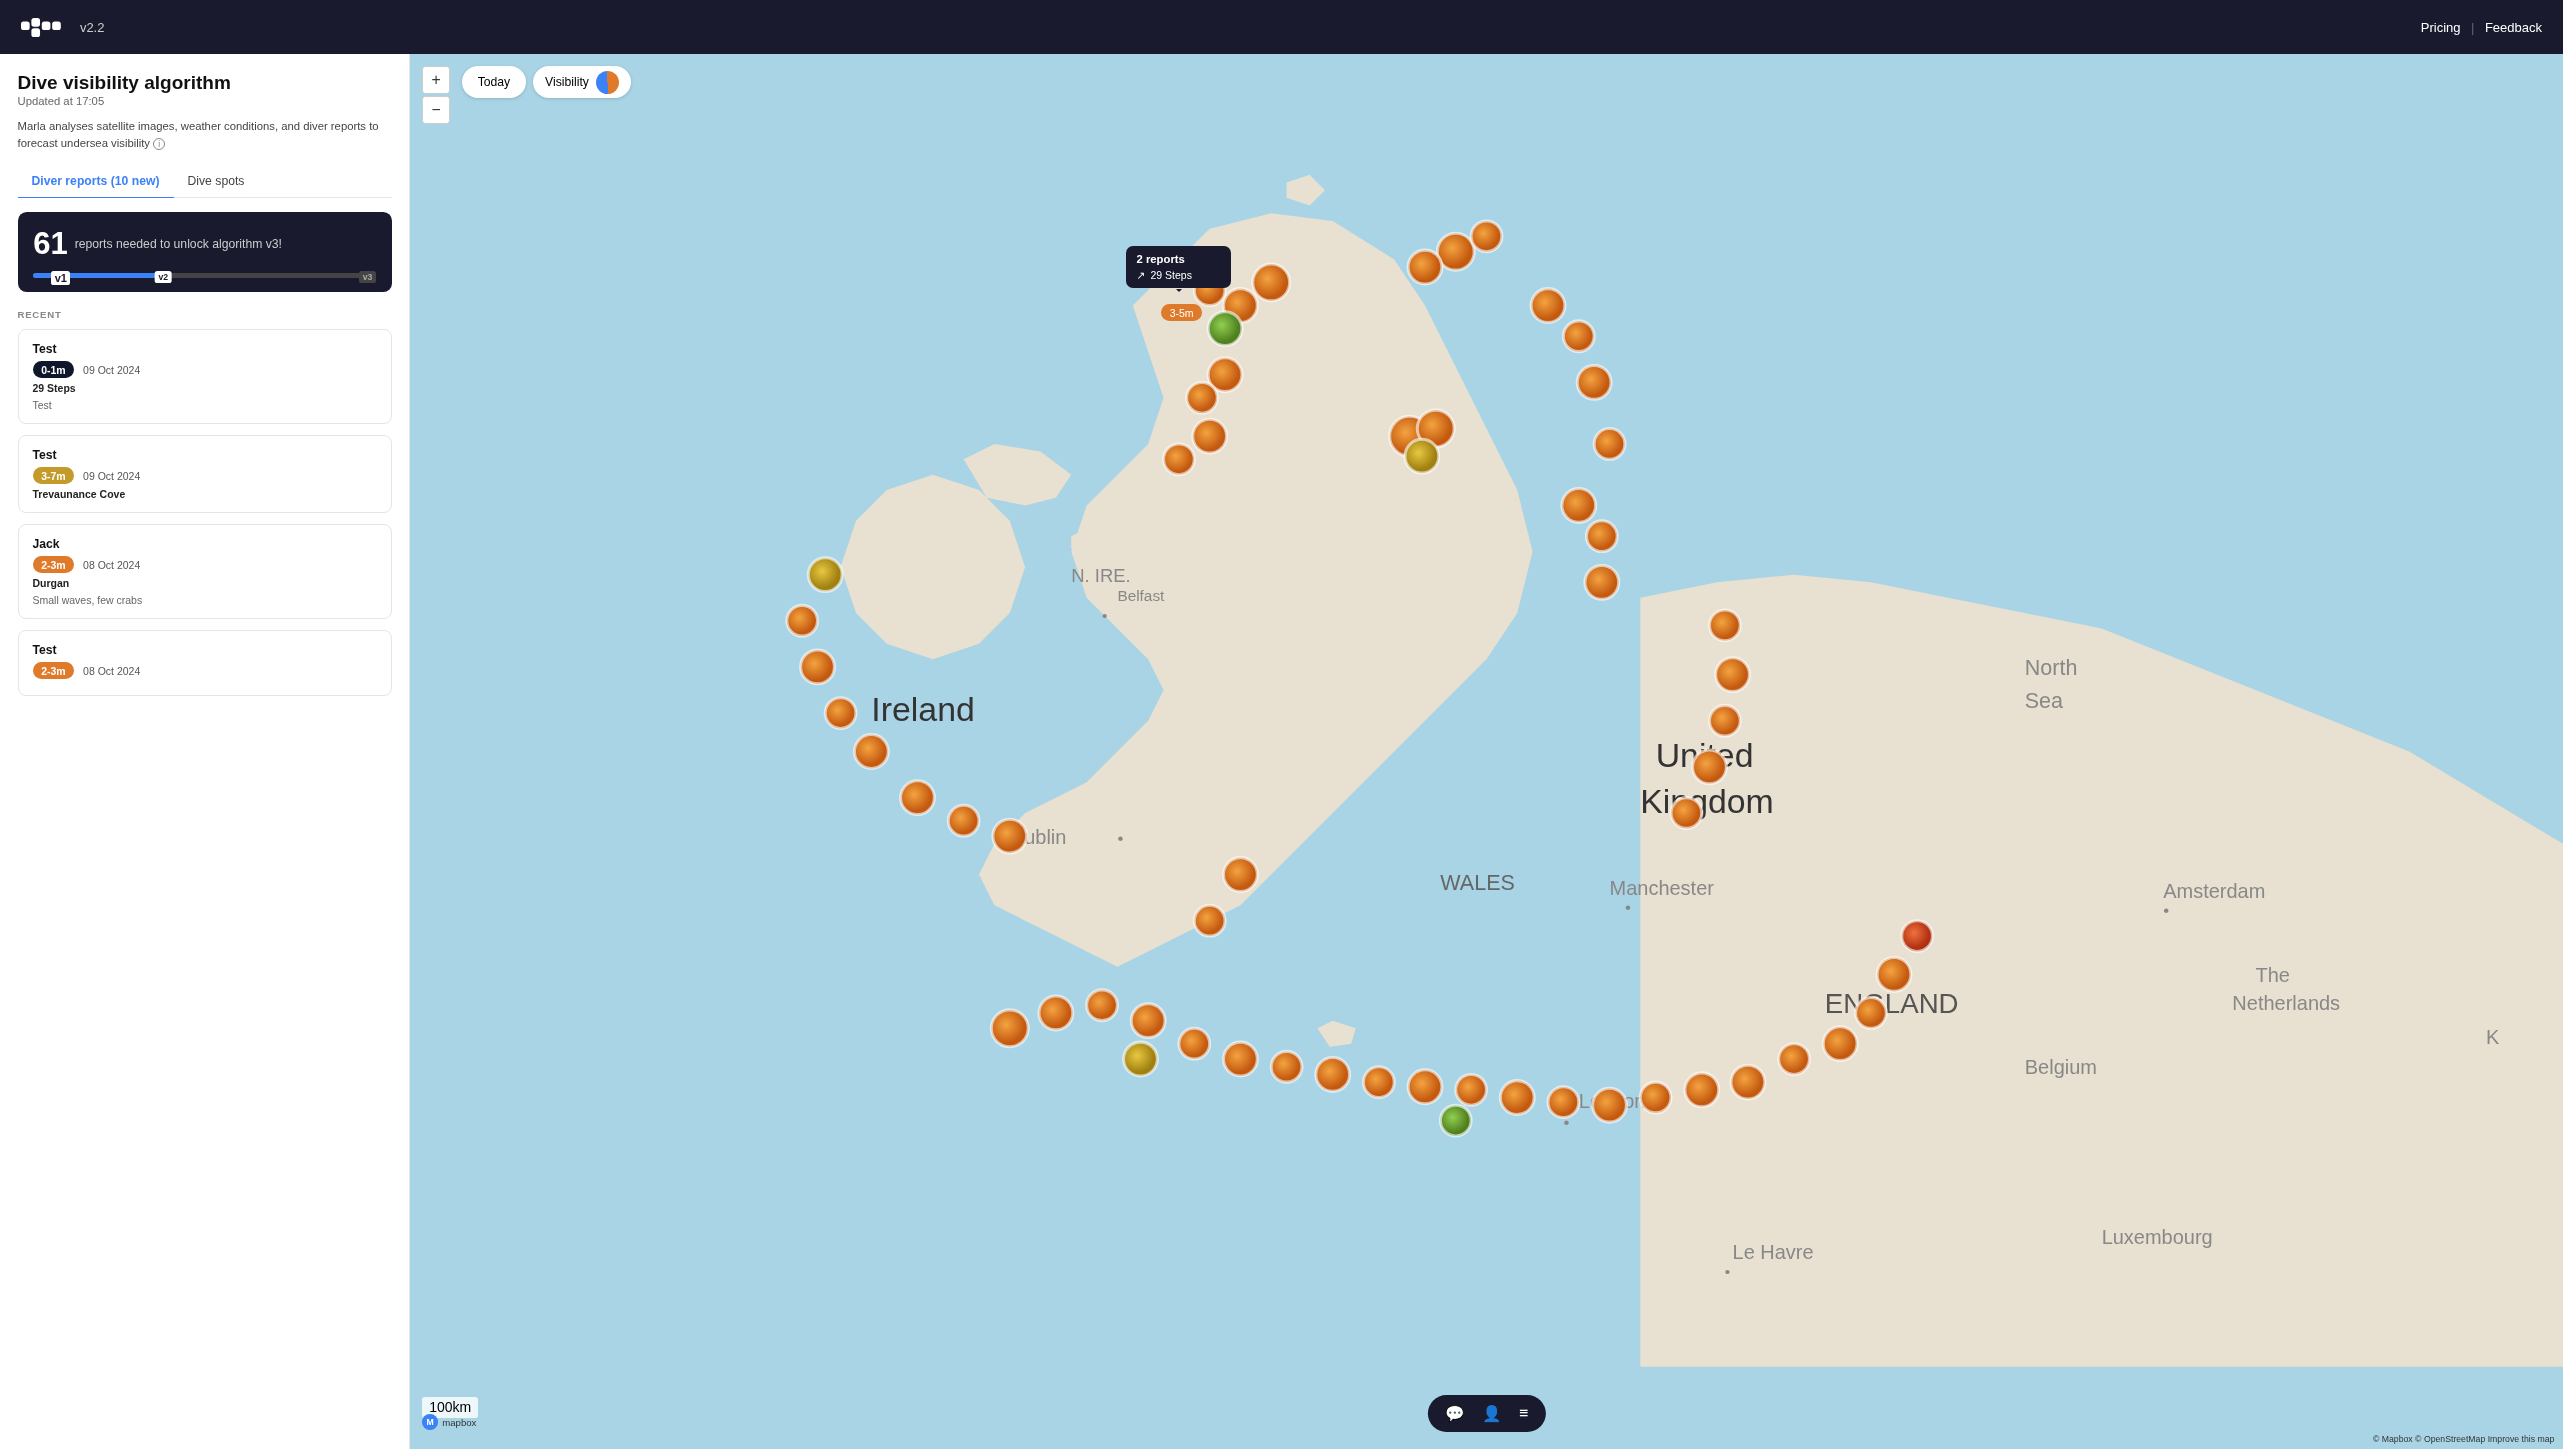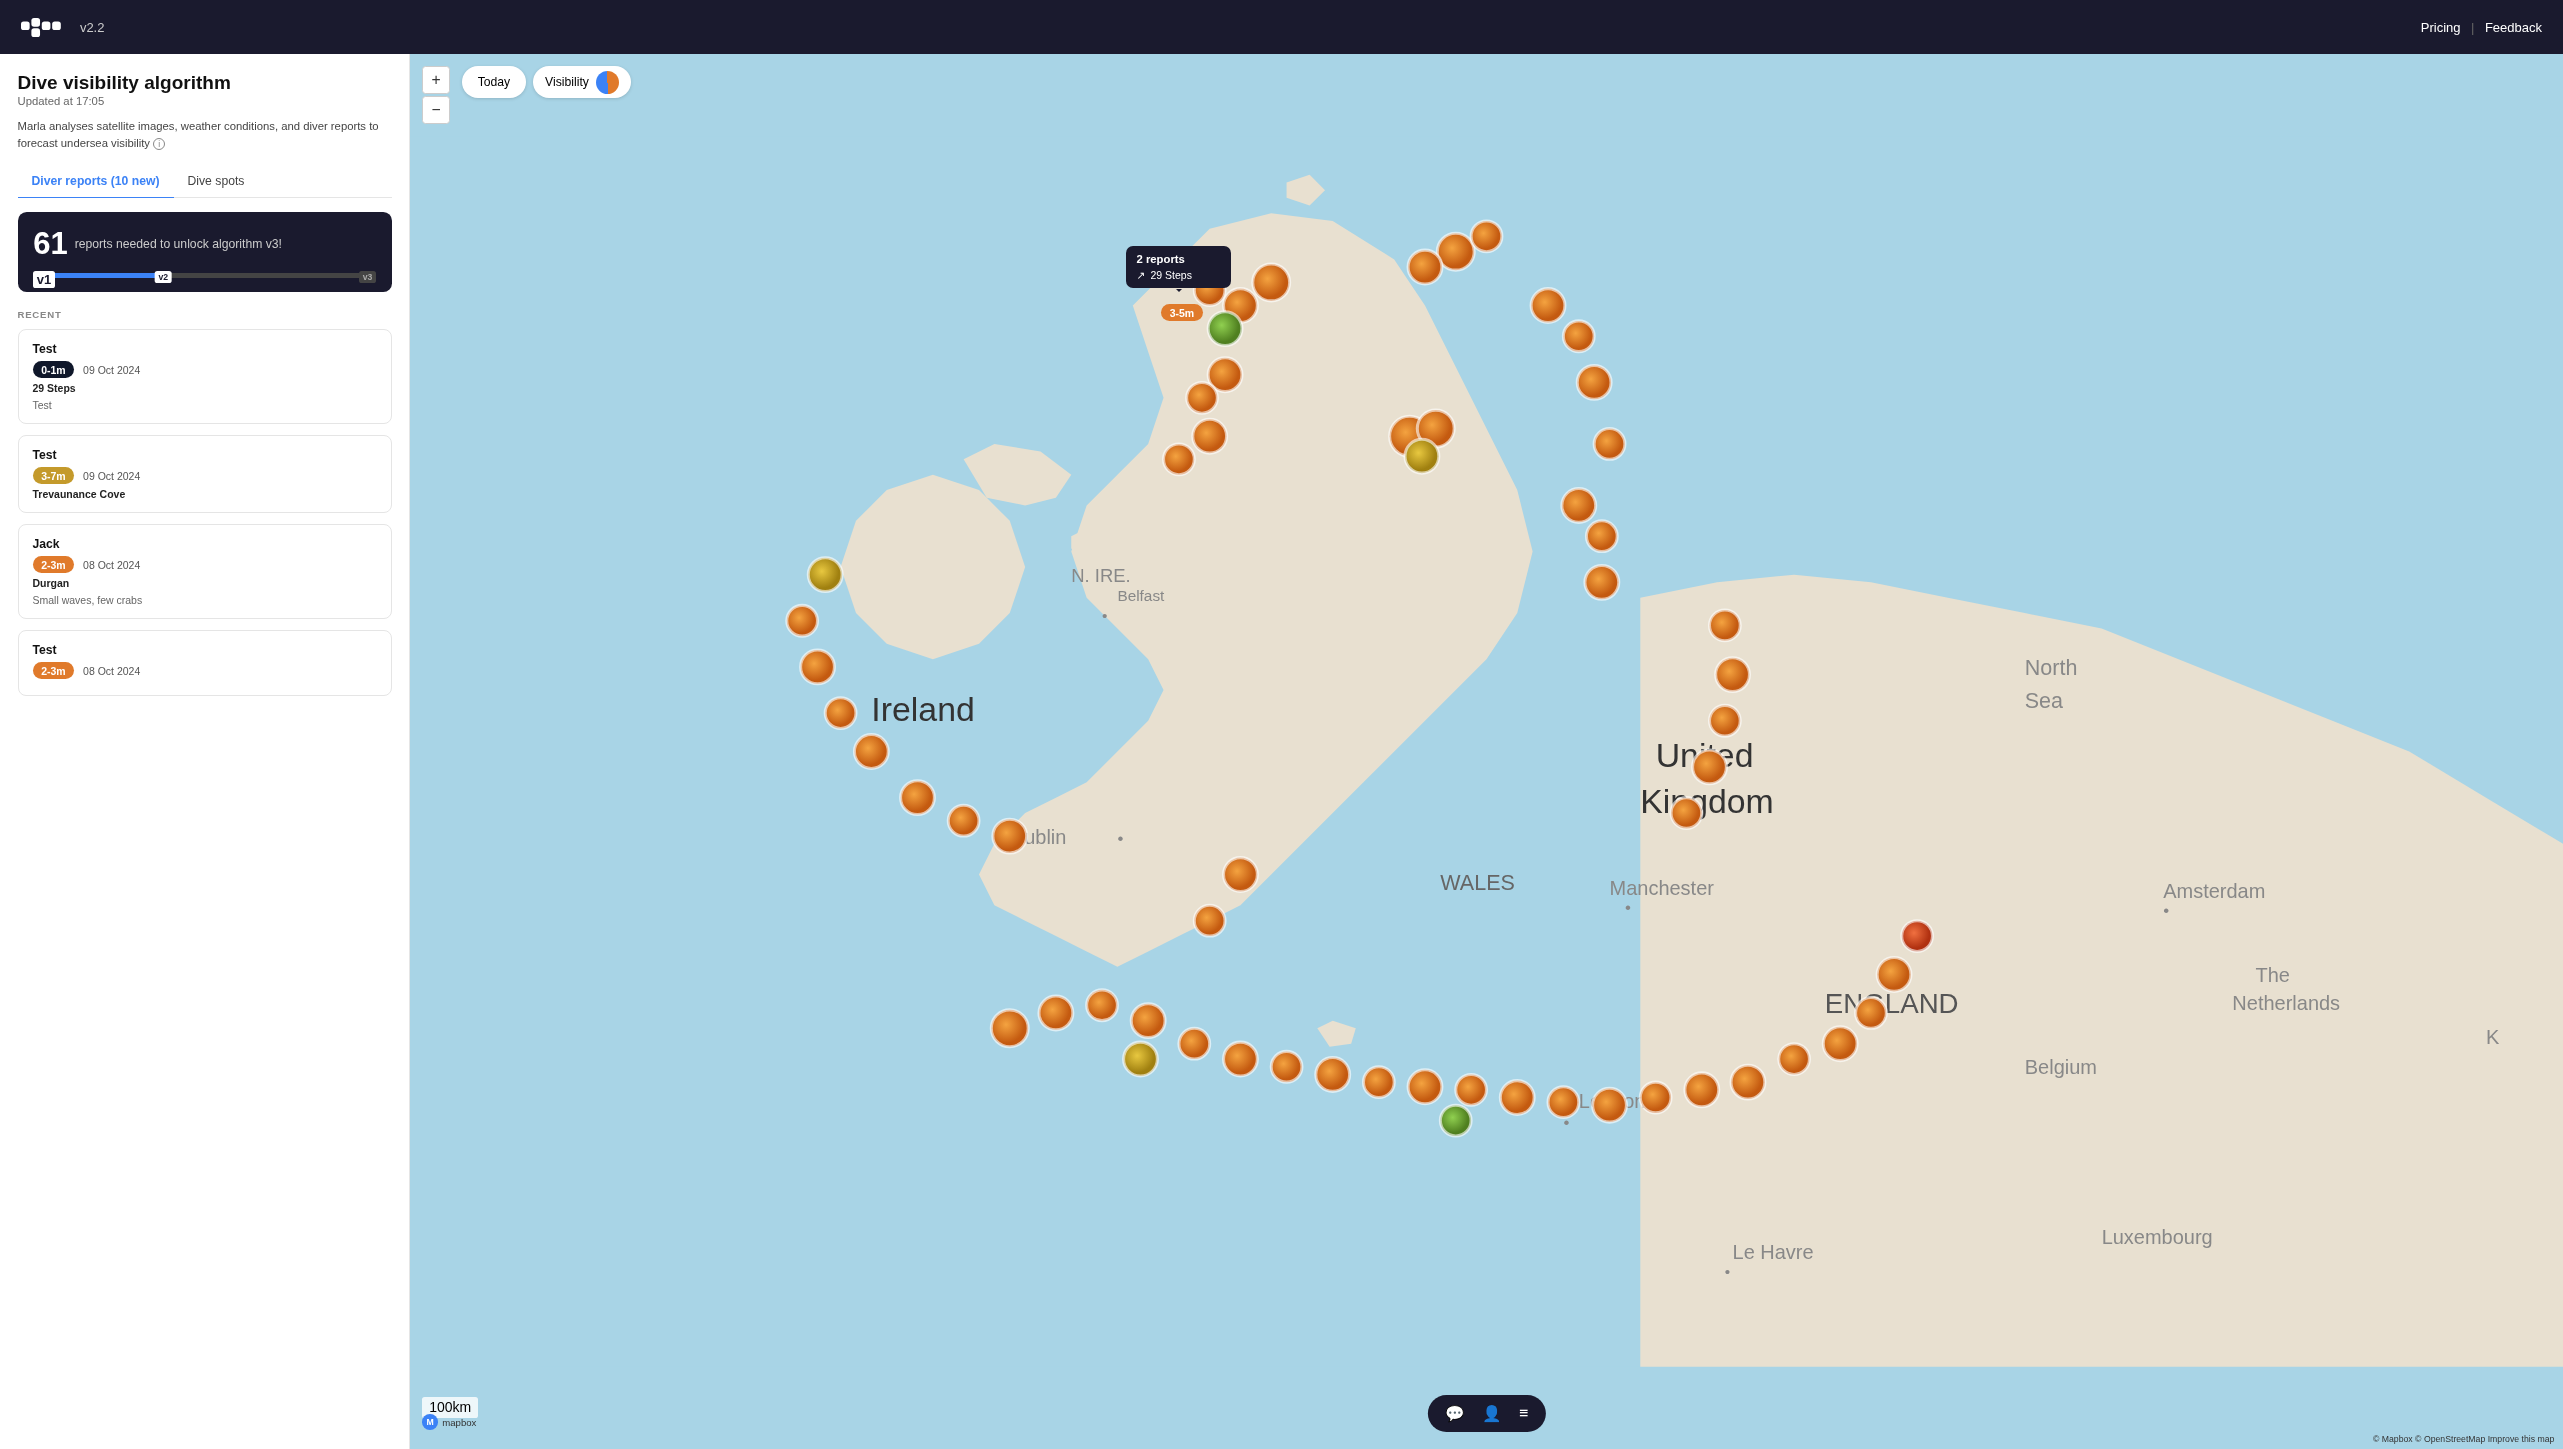--- a/index.html
+++ b/index.html
@@ -54,21 +54,21 @@
       padding: 14px 15.7px;
       margin-top: 14px;
       color: white;
     }
     .counter-row { display: flex; align-items: center; gap: 7px; }
     .counter-number { font-size: 31px; font-weight: 700; }
     .counter-text { font-size: 12.2px; color: #ccc; }
     .progress-bar-wrap { margin-top: 10.5px; position: relative; }
     .progress-track { height: 5.2px; background: #444; border-radius: 2.6px; }
     .progress-fill { height: 5.2px; background: #3b82f6; border-radius: 2.6px; width: 40%; }
-    .progress-v1 { position: absolute; left: 0; top: -1.7px; background: white; color: #1a1a2e; font-size: 13px; font-weight: 700; padding: 0.9px 3.5px; border-radius: 2.6px; }
+    .progress-v1 { position: absolute; left: 18px; top: -1.7px; background: white; color: #1a1a2e; font-size: 11px; font-weight: 700; padding: 0.9px 3.5px; border-radius: 2.6px; }
     .progress-v2 { position: absolute; left: 38%; top: -1.7px; transform: translateX(-50%); background: white; color: #1a1a2e; font-size: 8.7px; font-weight: 700; padding: 0.9px 3.5px; border-radius: 2.6px; }
     .progress-v3 { position: absolute; right: 0; top: -1.7px; background: #444; color: #aaa; font-size: 8.7px; font-weight: 700; padding: 0.9px 3.5px; border-radius: 2.6px; }
 
     
     .recent-label { font-size: 9.6px; font-weight: 600; color: #888; letter-spacing: 0.08em; margin-top: 17.5px; margin-bottom: 8.7px; }
 
     
     .report-card {
       border: 0.9px solid #e5e5e5;
       border-radius: 8px;
@@ -126,21 +126,21 @@
       content: ''; position: absolute; bottom: -7px; left: 50%; transform: translateX(-50%);
       border: 3.5px solid transparent; border-top-color: #1a1a2e;
     }
     .tooltip-reports { font-weight: 600; font-size: 11.3px; margin-bottom: 3.5px; }
     .tooltip-steps { display: flex; align-items: center; gap: 5.2px; font-size: 10.5px; }
 
     
     .map-vis-chip {
       position: absolute; top: 250px; left: 751px; z-index: 15;
       background: #e07a2b; color: white; border-radius: 10.5px; padding: 2.6px 8.7px;
-      font-size: 10.5px; font-weight: 700;
+      font-size: 10.5px; font-weight: 400;
     }
 
     
     .map-attribution {
       position: absolute; bottom: 5.2px; right: 8.7px;
       font-size: 8.7px; color: #333; z-index: 10;
     }
 
     
     .scale-bar {

